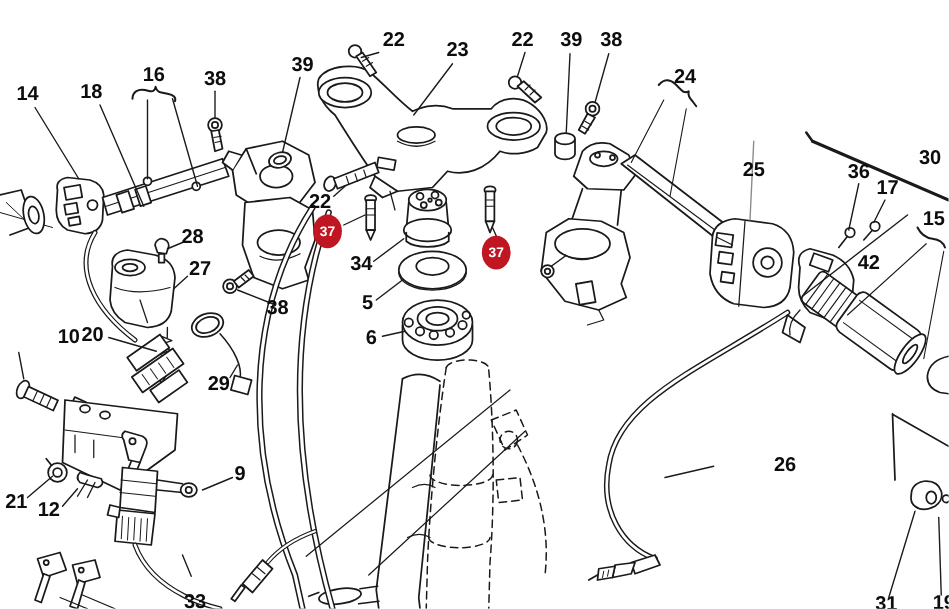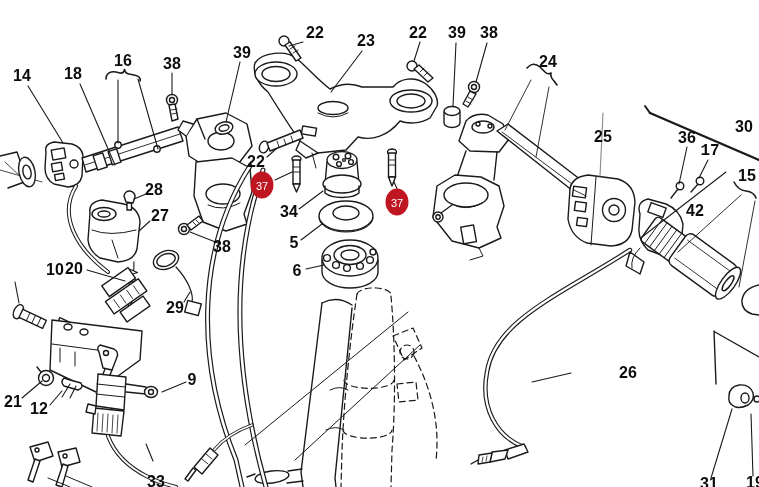--- a/index.html
+++ b/index.html
@@ -6,21 +6,21 @@
   body{width:759px;height:487px;overflow:hidden;background:#fff;
        font-family:"Liberation Sans", sans-serif;}
   .stage{position:relative;width:759px;height:487px;background:#fff;}
   .stage svg{position:absolute;left:0;top:0;}
   #label-layer{position:absolute;left:0;top:0;width:100%;height:100%;pointer-events:none;}
   .callout{position:absolute;transform:translate(-50%,-50%);
            font-weight:bold;font-size:16px;line-height:1;color:var(--label-color,#0d0d0d);
            letter-spacing:0;white-space:nowrap;}
   .badge{position:absolute;transform:translate(-50%,-50%);width:23px;height:27px;
          border-radius:50%;display:flex;align-items:center;justify-content:center;
-         font-weight:normal;font-size:11px;color:#fff;}
+         font-weight:bold;font-size:11px;color:#fff;}
 </style>
 </head>
 <body style="--label-color: #0d0d0d;">
 
 <div class="stage">
 
 <svg width="759" height="487" viewBox="0 0 759 487">
   <g fill="none" stroke="#1a1a1a" stroke-width="1.4" stroke-linecap="round" stroke-linejoin="round">
 
     <g>
@@ -351,21 +351,21 @@
       <div class="callout" style="left: 242px; top: 53px;">39</div>
       <div class="callout" style="left: 315px; top: 33px;">22</div>
       <div class="callout" style="left: 366px; top: 41px;">23</div>
       <div class="callout" style="left: 418px; top: 33px;">22</div>
       <div class="callout" style="left: 457px; top: 33px;">39</div>
       <div class="callout" style="left: 489px; top: 33px;">38</div>
       <div class="callout" style="left: 548px; top: 62px;">24</div>
       <div class="callout" style="left: 603px; top: 102px; margin-top: 35px;">25</div>
       <div class="callout" style="left: 722px; top: 127px; margin-left: 22px;">30</div>
       <div class="callout" style="left: 687px; top: 138px;">36</div>
-      <div class="callout" style="left: 710px; top: 151px; font-family: Liberation Mono, monospace;">17</div>
+      <div class="callout" style="left: 710px; top: 151px;">17</div>
       <div class="callout" style="left: 695px; top: 163px; margin-top: 48px;">42</div>
       <div class="callout" style="left: 747px; top: 176px;">15</div>
       <div class="callout" style="left: 256px; top: 162px;">22</div>
       <div class="callout" style="left: 289px; top: 212px;">34</div>
       <div class="callout" style="left: 294px; top: 243px;">5</div>
       <div class="callout" style="left: 297px; top: 271px;">6</div>
       <div class="callout" style="left: 154px; top: 190px;">28</div>
       <div class="callout" style="left: 160px; top: 216px;">27</div>
       <div class="callout" style="left: 222px; top: 247px;">38</div>
       <div class="callout" style="left: 74px; top: 269px;">20</div>

